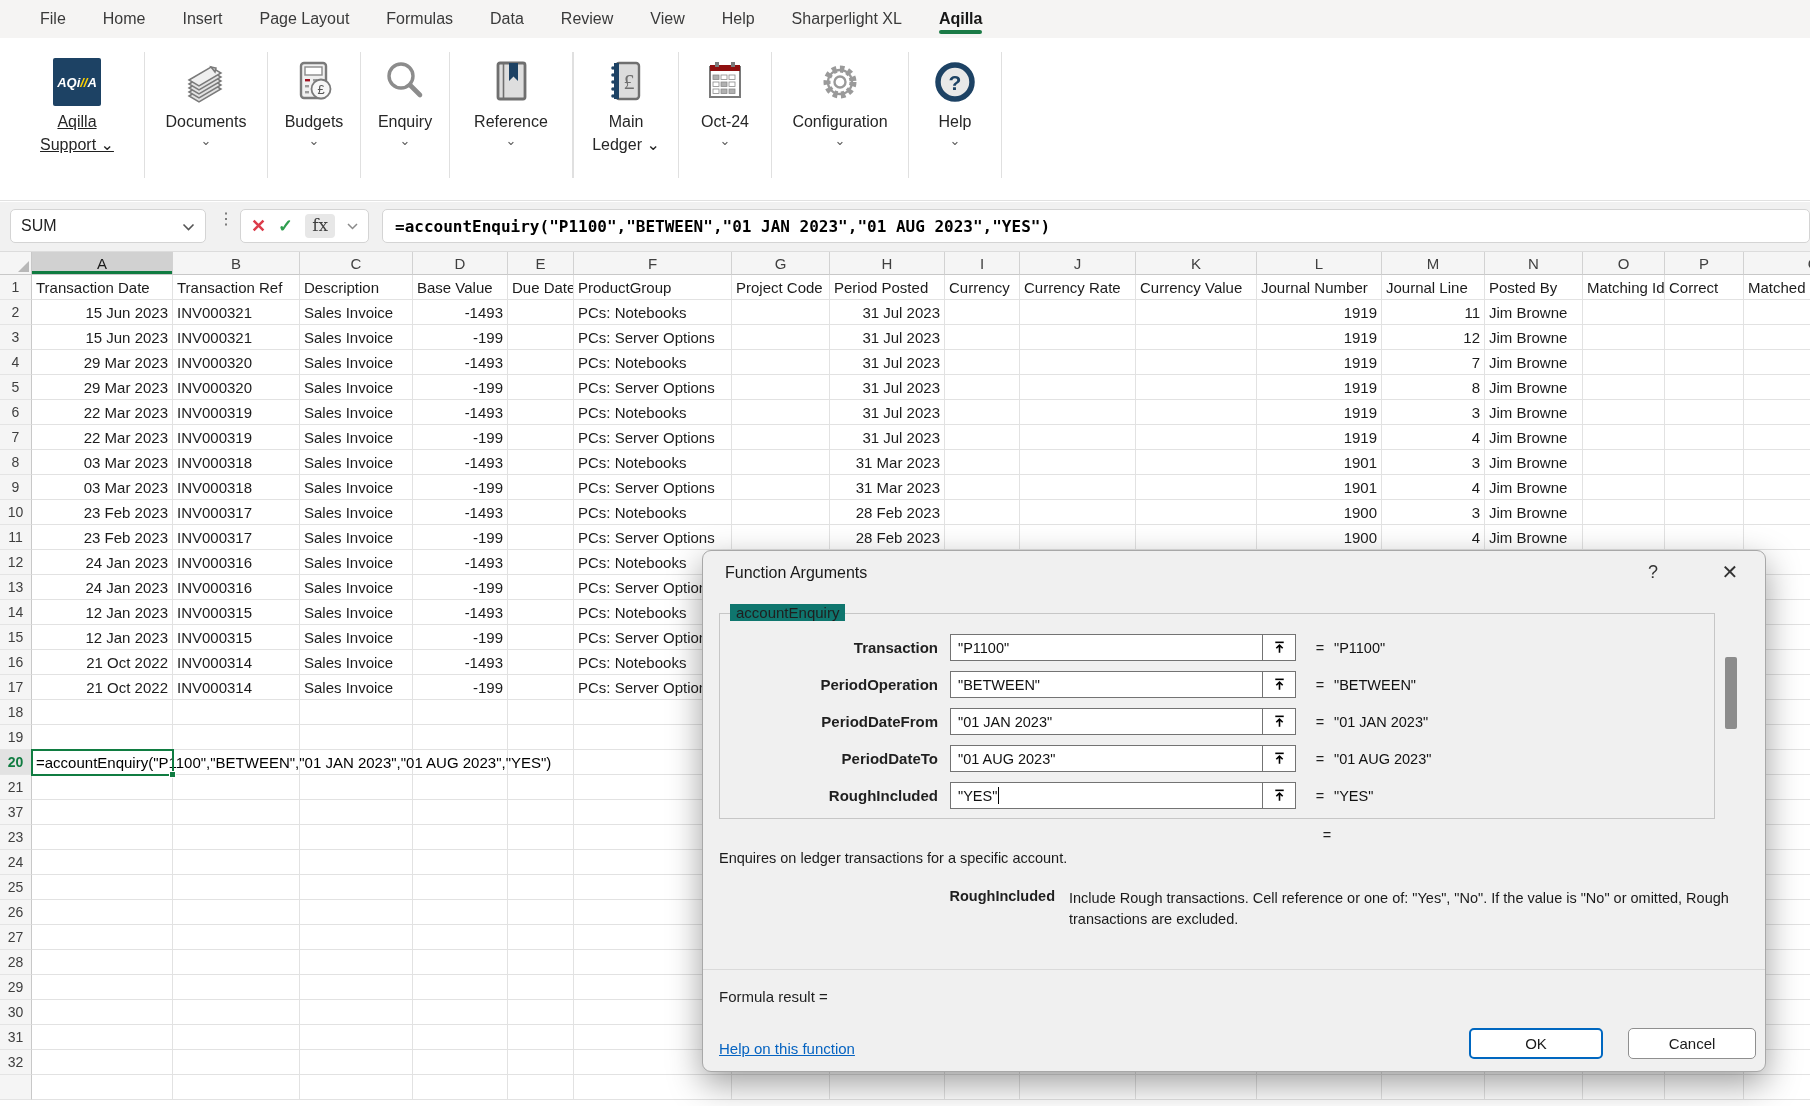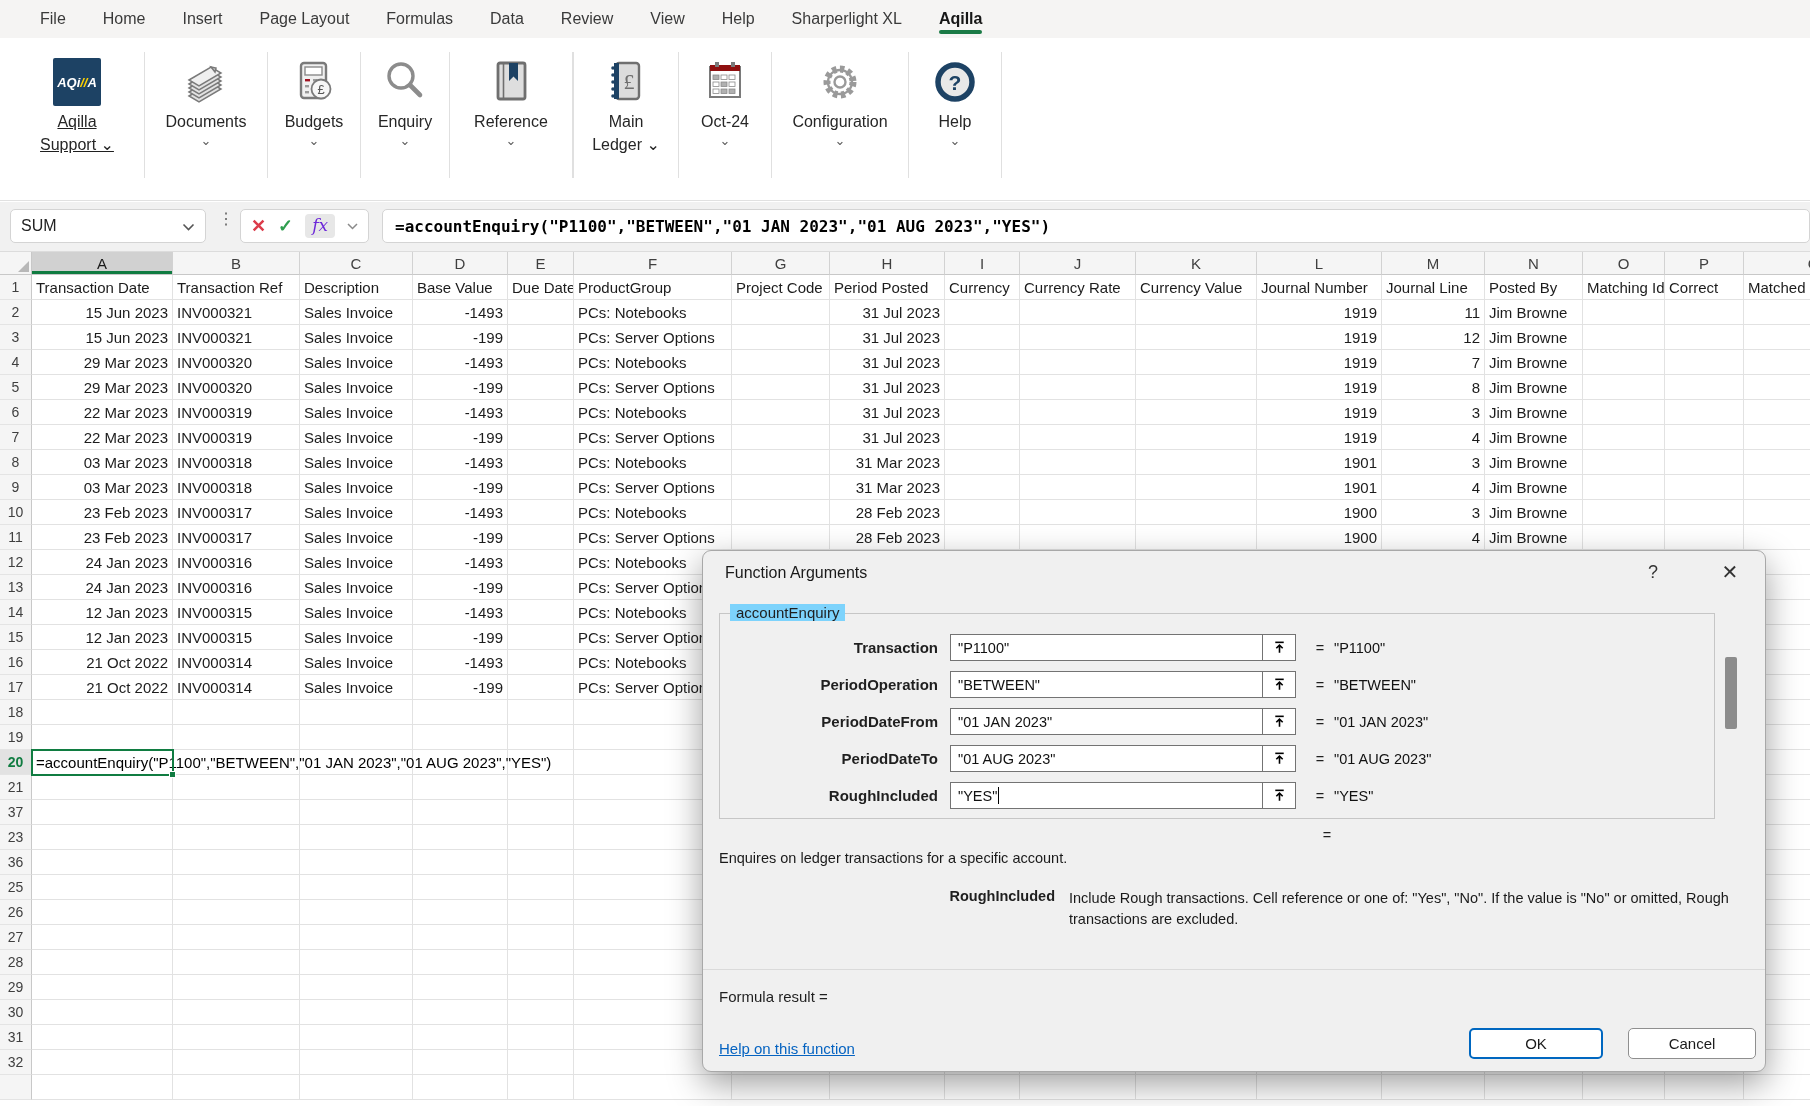--- a/index.html
+++ b/index.html
@@ -31,21 +31,21 @@
           border-bottom:1px solid #dcdcdc; display:flex; align-items:center; }
   .namebox { position:absolute; left:10px; top:7px; width:196px; height:34px; background:#fff;
              border:1px solid #d4d4d4; border-radius:5px; display:flex; align-items:center;
              padding:0 10px; font-size:16px; color:#222; }
   .namebox .nchev { margin-left:auto; color:#555; }
   .fdots { position:absolute; left:218px; top:13px; color:#666; font-size:16px; letter-spacing:0; line-height:7px; }
   .fxgroup { position:absolute; left:240px; top:7px; height:34px; background:#fff; border:1px solid #d4d4d4;
              border-radius:5px; display:flex; align-items:center; gap:12px; padding:0 10px; }
   .fx-cancel { color:#dc3b4a; font-size:18px; font-weight:bold; }
   .fx-enter  { color:#2f9e4f; font-size:18px; font-weight:bold; }
-  .fx-fx { font-family:"DejaVu Serif", serif; font-style:italic; font-size:17px; color:#6d28d9;
+  .fx-fx { font-family:"DejaVu Serif", serif; font-size:17px; color:#404040;
            background:#e7e7e7; border-radius:4px; padding:1px 7px 3px 7px; }
   .fx-chev { color:#8a8a8a; font-size:12px; }
   .finput { position:absolute; left:382px; top:7px; width:1428px; height:34px; background:#fff;
             border:1px solid #d4d4d4; border-radius:5px; display:flex; align-items:center; padding:0 12px;
             font-family:"DejaVu Sans Mono", monospace; font-size:16px; font-weight:600; color:#000;
             white-space:nowrap; overflow:hidden; }
 
   
   .sheet { position:absolute; left:0; top:252px; width:1810px; height:854px; background:#fff; }
   .hband { display:flex; height:23px; }
@@ -67,21 +67,21 @@
   .ovtext { position:absolute; z-index:4; font-size:15px; line-height:25px; white-space:nowrap; color:#000; }
 
   
   .dialog { position:absolute; left:702px; top:550px; width:1064px; height:522px; background:#f0f0f0;
             border:1px solid #a8a8a8; border-radius:9px; box-shadow:0 12px 34px rgba(0,0,0,.38);
             z-index:20; font-size:15px; }
   .dlg-title { position:absolute; left:22px; top:13px; font-size:16px; color:#1a1a1a; }
   .dlg-help  { position:absolute; left:938px; top:11px; width:24px; text-align:center; font-size:18px; color:#333; cursor:default; }
   .dlg-close { position:absolute; left:1014px; top:9px; width:26px; text-align:center; font-size:20px; color:#333; font-weight:300; cursor:default; }
   .dlg-group { position:absolute; left:16px; top:62px; width:996px; height:206px; border:1px solid #c6c6c6; }
-  .dlg-group-label { position:absolute; left:10px; top:-10px; background:#7dd3fc; padding:0 6px; font-size:15px; color:#1f1f1f; }
+  .dlg-group-label { position:absolute; left:10px; top:-10px; background:#0f766e; padding:0 6px; font-size:15px; color:#1f1f1f; }
   .dlg-row { position:absolute; left:4px; height:27px; display:flex; align-items:center; width:980px; }
   .dlg-label { width:226px; text-align:right; font-weight:bold; padding-right:12px; white-space:nowrap; font-size:15px; }
   .dlg-inputwrap { width:346px; height:27px; border:1px solid #737373; background:#fff; display:flex; }
   .dlg-input { flex:1; padding:0 7px; display:flex; align-items:center; font-size:14.5px; color:#111; white-space:nowrap; overflow:hidden; }
   .caret { display:inline-block; width:1px; height:17px; background:#000; margin-left:1px; }
   .dlg-collapse { width:33px; border-left:1px solid #737373; background:#fff; display:flex; align-items:center; justify-content:center; }
   .dlg-eqsign { width:20px; text-align:center; margin-left:14px; font-size:14.5px; }
   .dlg-resval { margin-left:4px; font-size:14.5px; color:#111; white-space:nowrap; }
   .dlg-scroll { position:absolute; left:1022px; top:62px; width:12px; height:206px; }
   .dlg-scroll .thumb { position:absolute; left:0; top:44px; width:12px; height:72px; background:#8c8c8c; border-radius:2px; }
@@ -750,21 +750,21 @@
         <div class="dcell" style="width: 116px;"></div>
         <div class="dcell" style="width: 121px;"></div>
         <div class="dcell r" style="width: 125px;"></div>
         <div class="dcell r" style="width: 103px;"></div>
         <div class="dcell" style="width: 98px;"></div>
         <div class="dcell" style="width: 82px;"></div>
         <div class="dcell" style="width: 79px;"></div>
         <div class="dcell" style="width: 140px;"></div>
       </div>
       <div class="grow">
-        <div class="rhead">36</div>
+        <div class="rhead">24</div>
         <div class="dcell r" style="width: 141px;"></div>
         <div class="dcell" style="width: 127px;"></div>
         <div class="dcell" style="width: 113px;"></div>
         <div class="dcell r" style="width: 95px;"></div>
         <div class="dcell" style="width: 66px;"></div>
         <div class="dcell" style="width: 158px;"></div>
         <div class="dcell" style="width: 98px;"></div>
         <div class="dcell r" style="width: 115px;"></div>
         <div class="dcell" style="width: 75px;"></div>
         <div class="dcell" style="width: 116px;"></div>

